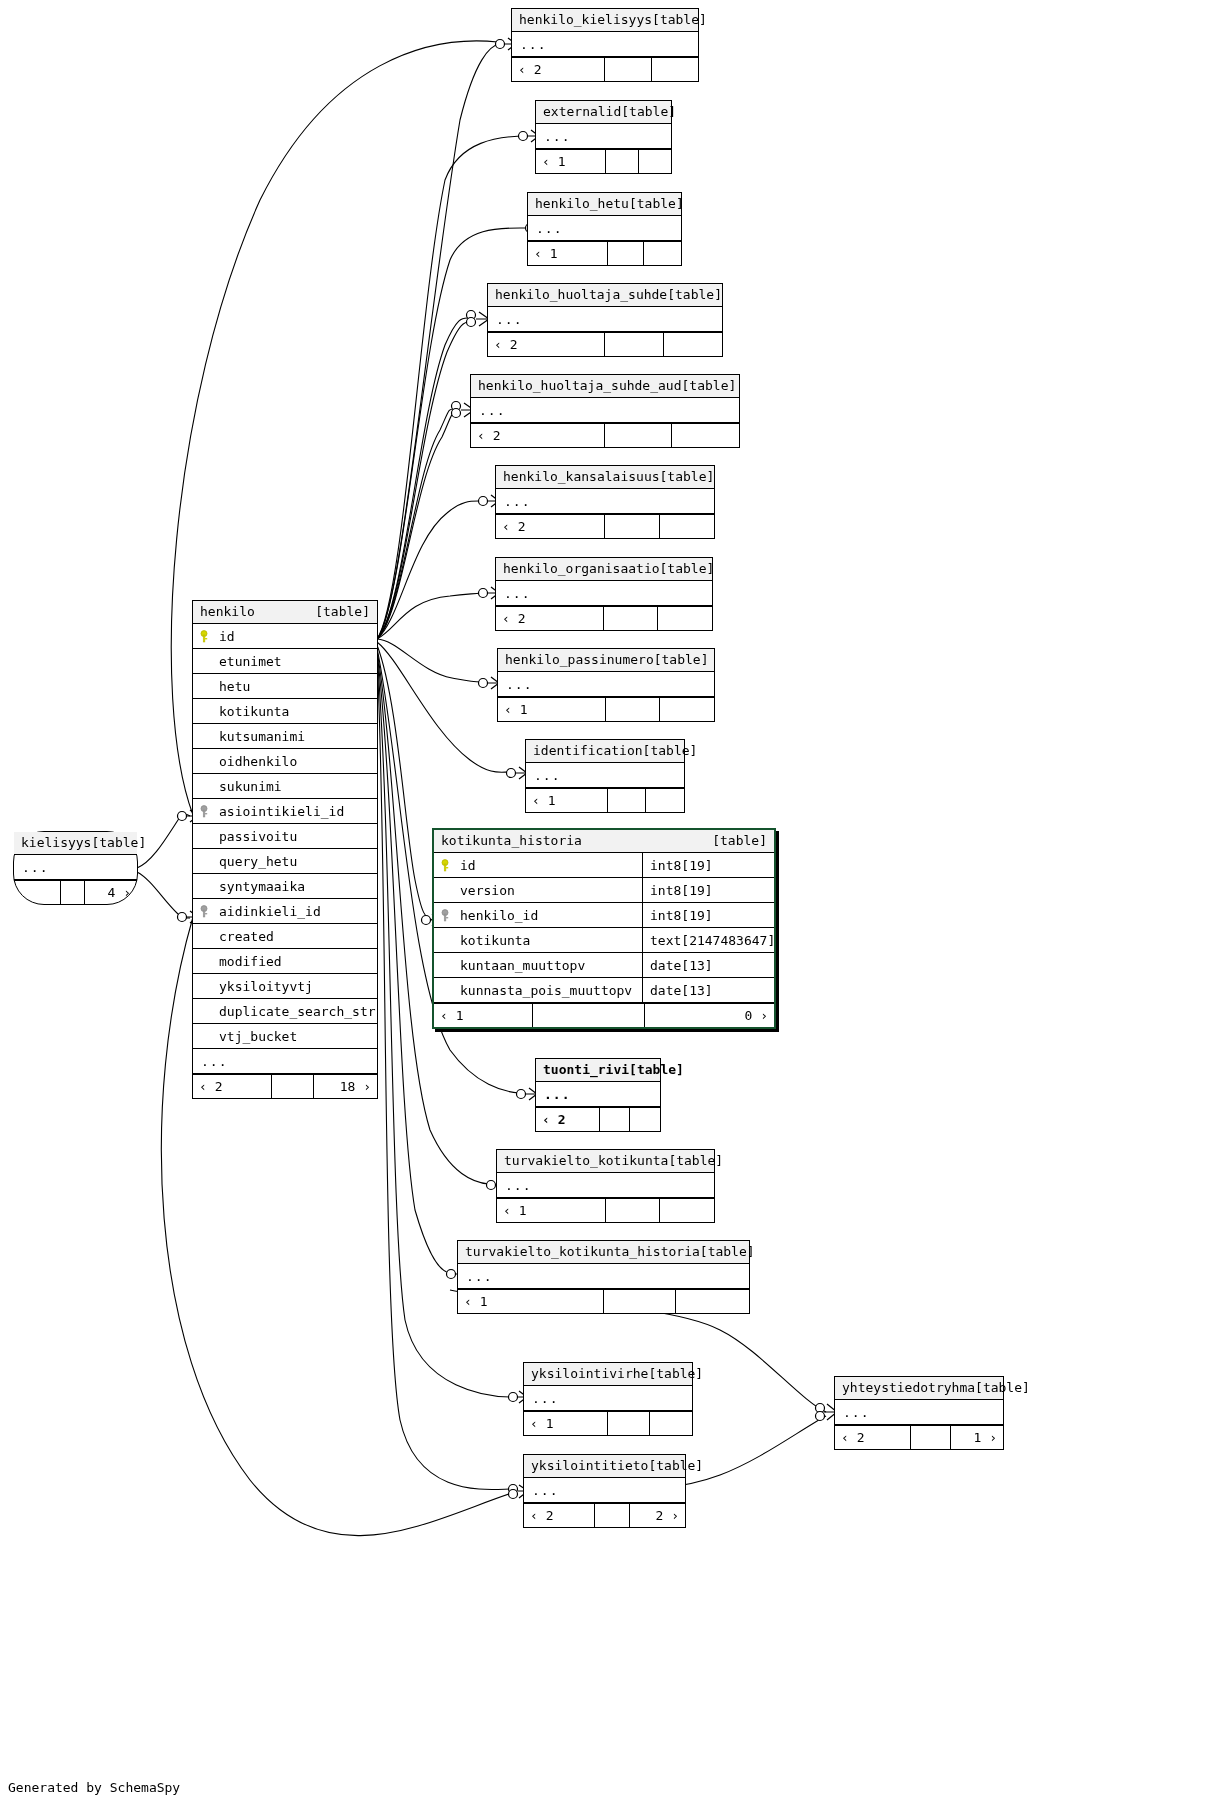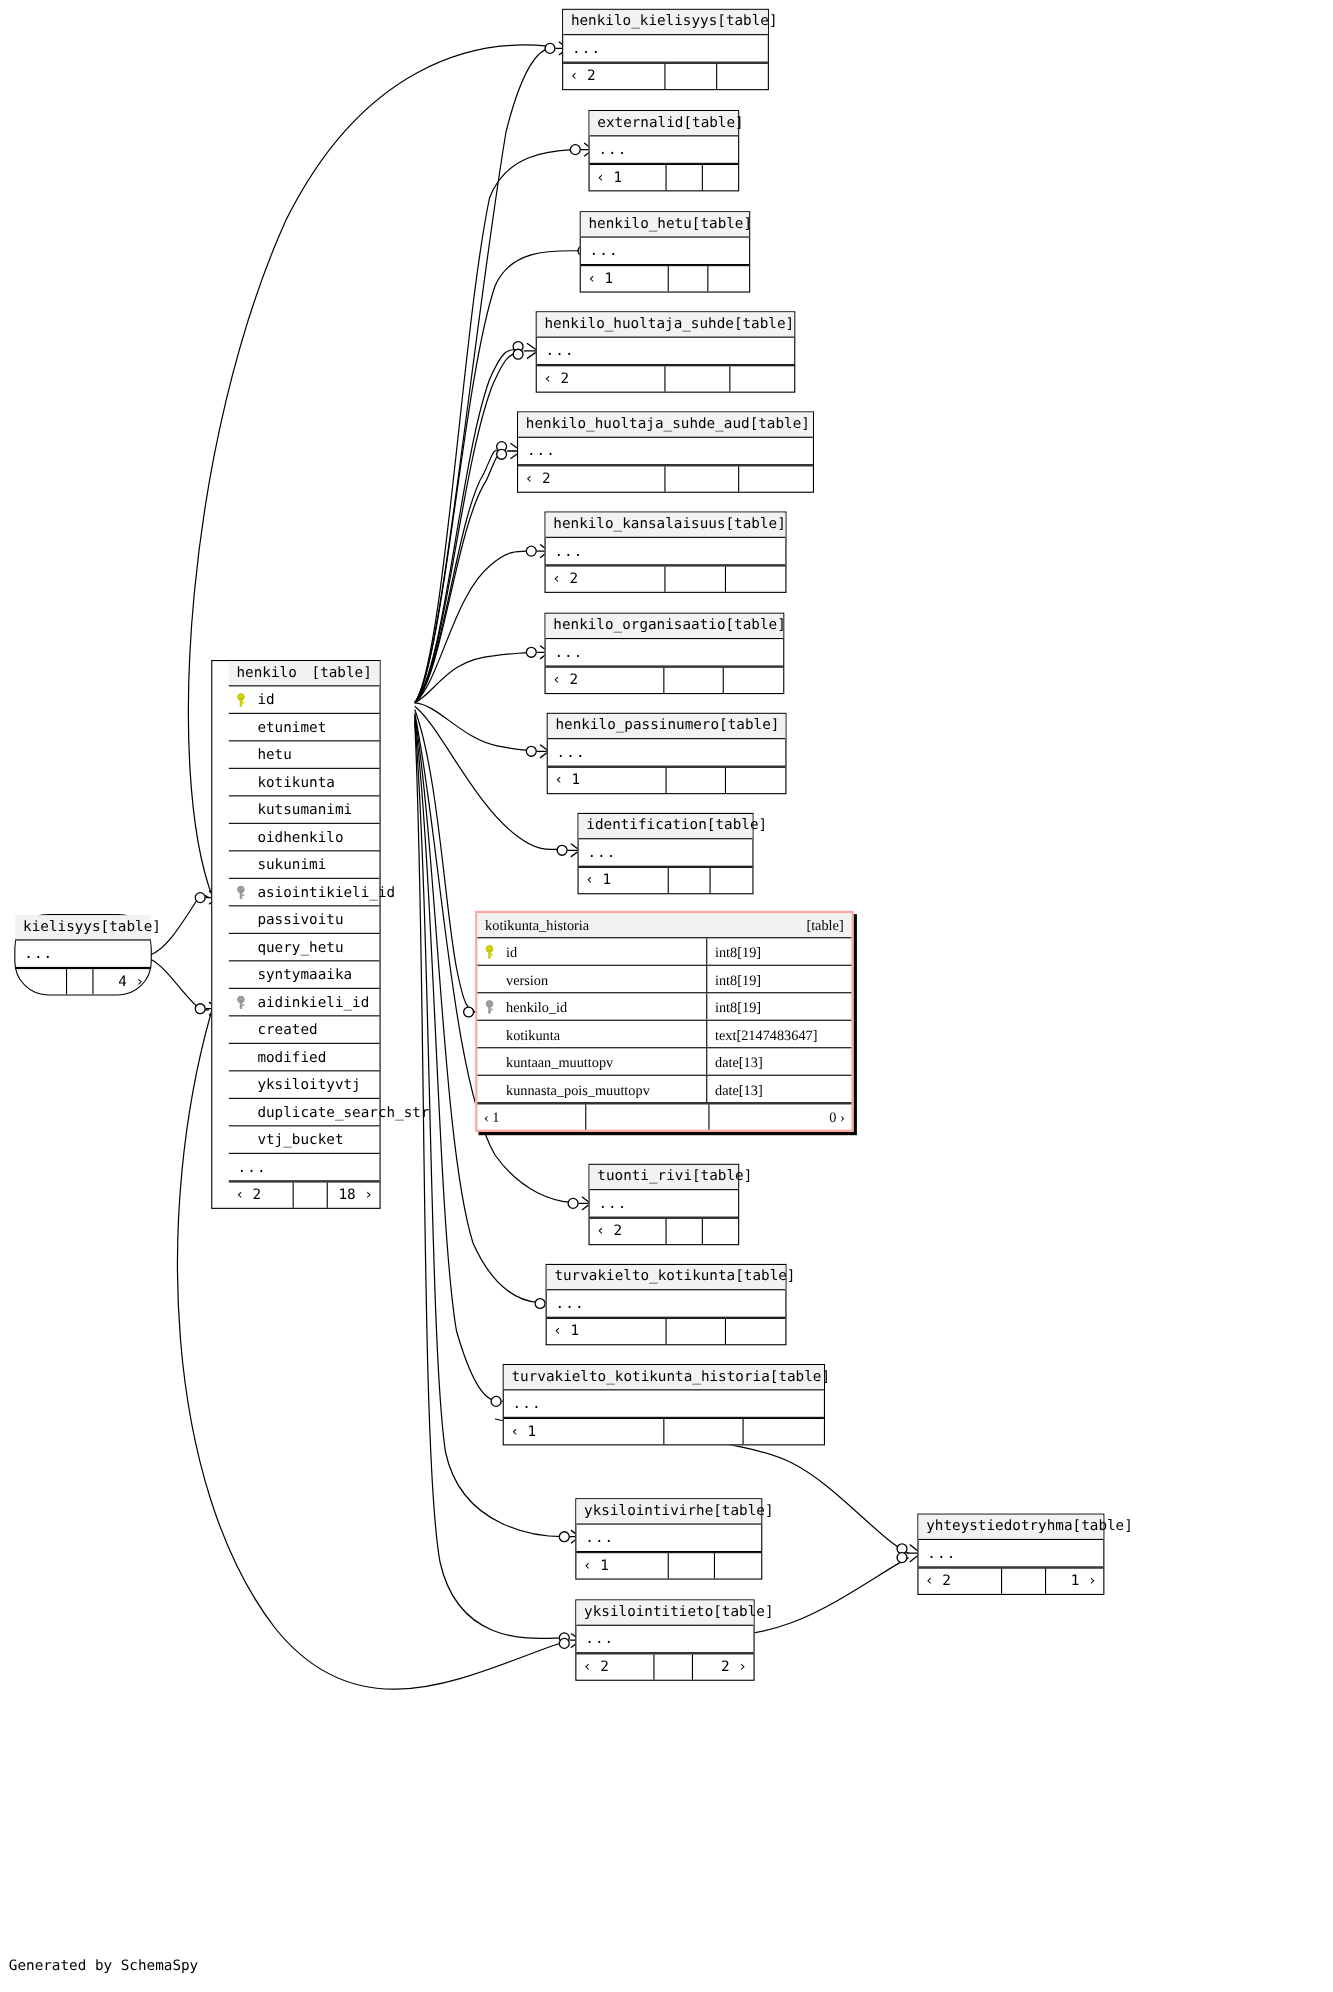--- a/index.html
+++ b/index.html
@@ -14,21 +14,21 @@
   
   .node{
     position:absolute;
     border:1px solid #000;
     background:#ffffff;
     box-sizing:border-box;
     font-size:13px;
     line-height:1;
     color:#000;
   }
-  .node.thick{ border:2px solid #fca5a5; box-shadow:3px 3px 0 0 #000;font-family:Liberation Serif, serif; }
+  .node.thick{ border:2px solid #14532d; box-shadow:3px 3px 0 0 #000; }
 
   .thead{
     background:#f2f2f2;
     border-bottom:1px solid #000;
     display:flex;justify-content:space-between;align-items:flex-end;
     padding:4px 7px 5px 7px;
     white-space:nowrap;
   }
   .thead .tname{letter-spacing:0px;}
   .thead .ttag{letter-spacing:0px;}
@@ -311,21 +311,21 @@
     <div class="trow">
         <span class="dots">...</span>
       </div>
     <div class="tfoot">
       <span class="cell" style="width:52%">‹ 1</span>
       <span class="cell" style="width:24%"></span>
       <span class="cell r" style="width:24%"></span>
     </div>
   </div>
 
-  <div class="node" style="left:535px;top:1058px;width:137px;">
+  <div class="node" style="left:535px;top:1058px;width:126px;font-weight:bold;">
     <div class="thead">
       <span class="tname">tuonti_rivi</span>
       <span class="ttag">[table]</span>
     </div>
     <div class="trow">
         <span class="dots">...</span>
       </div>
     <div class="tfoot">
       <span class="cell" style="width:52%">‹ 2</span>
       <span class="cell" style="width:24%"></span>
@@ -416,21 +416,21 @@
     <div class="trow">
         <span class="dots">...</span>
       </div>
     <div class="tfoot">
       <span class="cell" style="width:38%"></span>
       <span class="cell" style="width:20%"></span>
       <span class="cell r" style="width:42%">4 ›</span>
     </div>
   </div>
 
-  <div class="node" style="left:192px;top:600px;width:154px;padding-left:15px;">
+  <div class="node" style="left:192px;top:600px;width:186px;">
     <div class="thead">
       <span class="tname">henkilo</span>
       <span class="ttag">[table]</span>
     </div>
 
     <div class="trow">
       <span class="colname">
           <span class="key">
             <svg width="13" height="13" viewBox="0 0 13 13">
               <circle cx="4" cy="3.6" r="3" fill="#d6d600" stroke="#b5b500" stroke-width="0.8"></circle>

